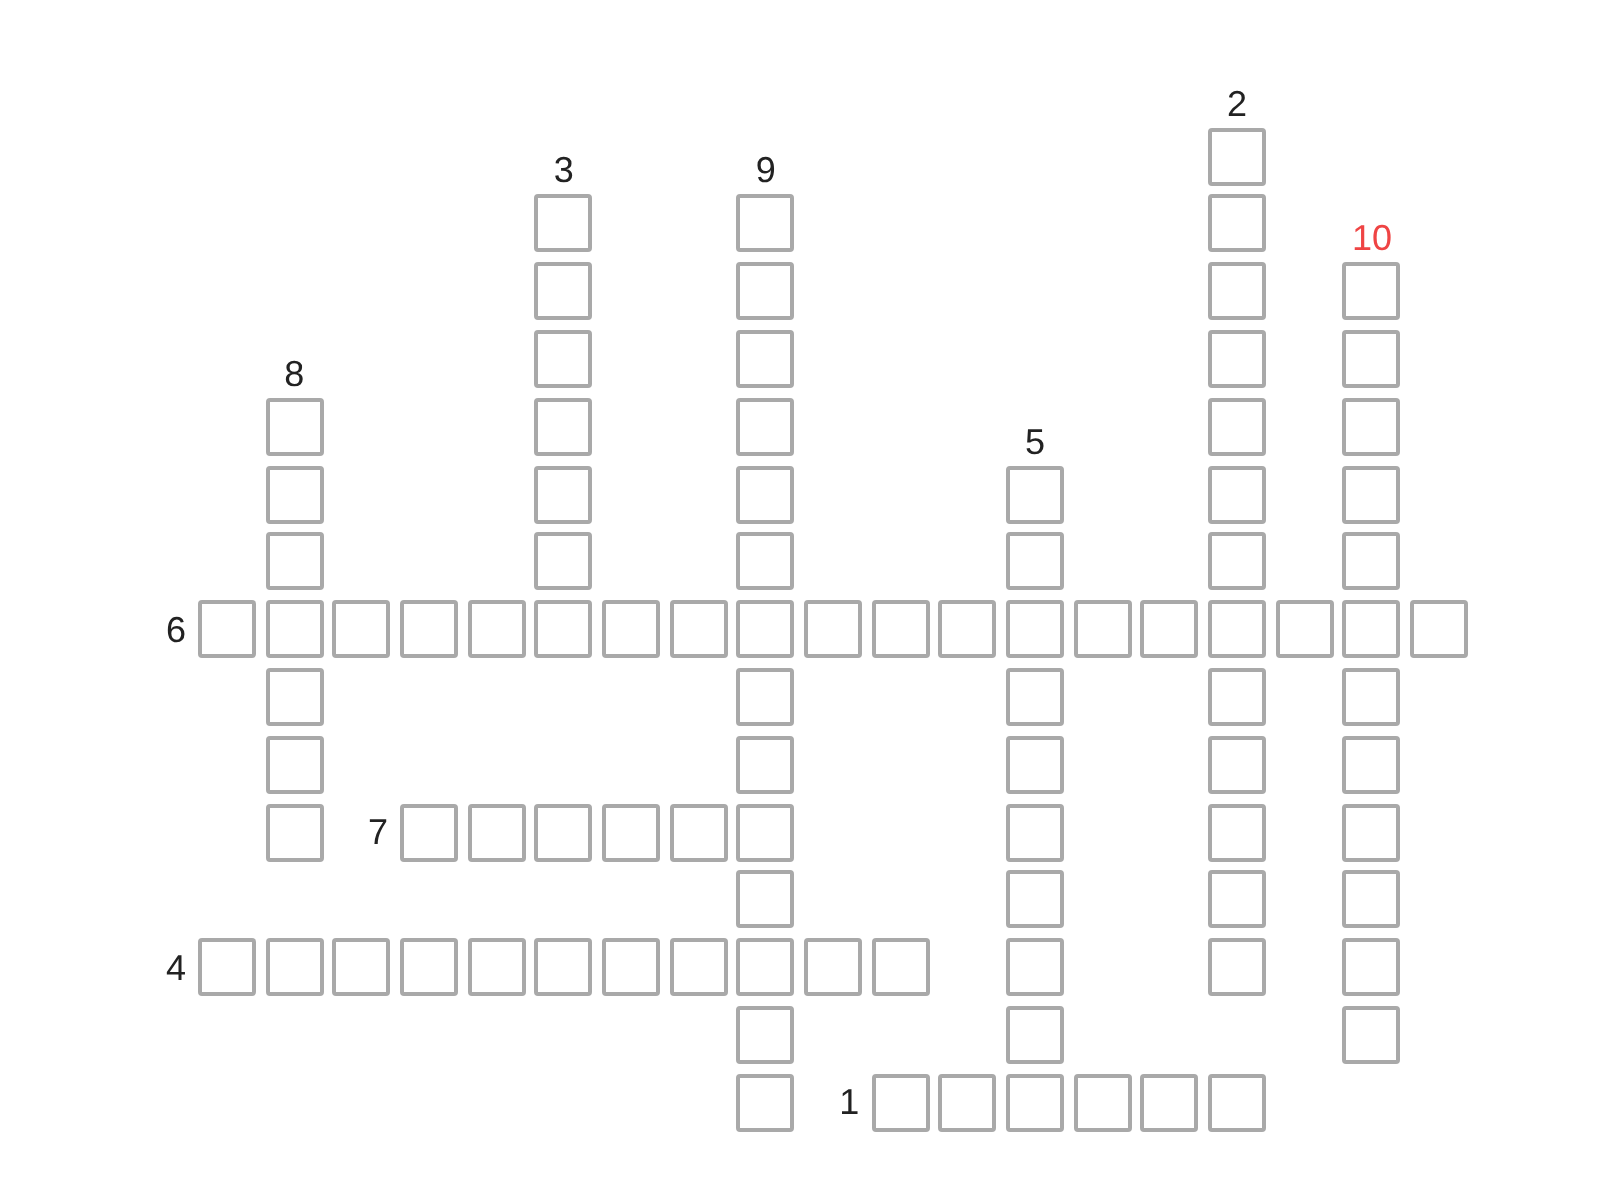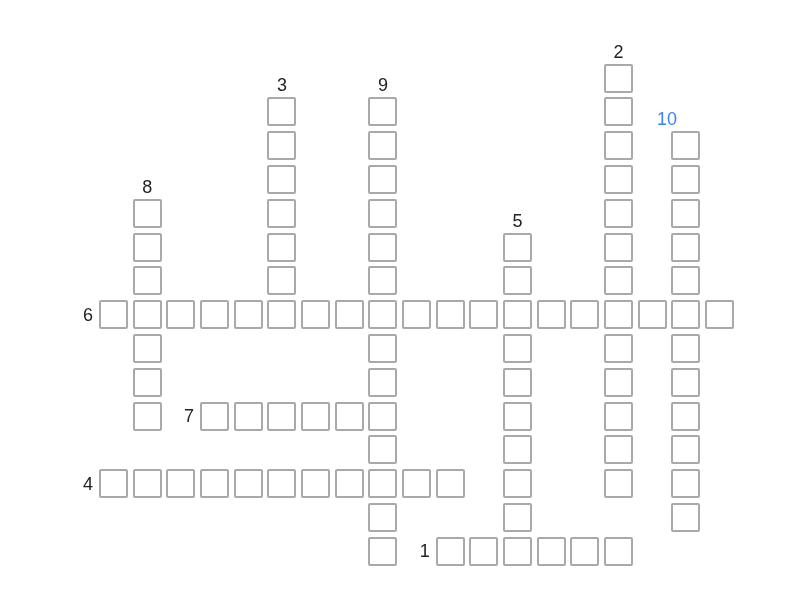--- a/index.html
+++ b/index.html
@@ -128,21 +128,21 @@
     <div class="cell" style="left: 368.4px; top: 131.1px; border-color: rgb(169, 169, 169); background: rgb(255, 255, 255);"></div>
     <div class="cell" style="left: 368.4px; top: 164.9px; border-color: rgb(169, 169, 169); background: rgb(255, 255, 255);"></div>
     <div class="cell" style="left: 368.4px; top: 198.7px; border-color: rgb(169, 169, 169); background: rgb(255, 255, 255);"></div>
     <div class="cell" style="left: 368.4px; top: 232.5px; border-color: rgb(169, 169, 169); background: rgb(255, 255, 255);"></div>
     <div class="cell" style="left: 368.4px; top: 266.3px; border-color: rgb(169, 169, 169); background: rgb(255, 255, 255);"></div>
     <div class="cell" style="left: 368.4px; top: 333.9px; border-color: rgb(169, 169, 169); background: rgb(255, 255, 255);"></div>
     <div class="cell" style="left: 368.4px; top: 367.7px; border-color: rgb(169, 169, 169); background: rgb(255, 255, 255);"></div>
     <div class="cell" style="left: 368.4px; top: 435.3px; border-color: rgb(169, 169, 169); background: rgb(255, 255, 255);"></div>
     <div class="cell" style="left: 368.4px; top: 502.9px; border-color: rgb(169, 169, 169); background: rgb(255, 255, 255);"></div>
     <div class="cell" style="left: 368.4px; top: 536.7px; border-color: rgb(169, 169, 169); background: rgb(255, 255, 255);"></div>
-    <div class="num down" style="color: #3b82f6; left: 647px; top: 109.1px;">10</div>
+    <div class="num down" style="color: #ef4444; left: 666px; top: 109.1px;">10</div>
     <div class="cell" style="left: 671.4px; top: 131.1px; border-color: rgb(169, 169, 169); background: rgb(255, 255, 255);"></div>
     <div class="cell" style="left: 671.4px; top: 164.9px; border-color: rgb(169, 169, 169); background: rgb(255, 255, 255);"></div>
     <div class="cell" style="left: 671.4px; top: 198.7px; border-color: rgb(169, 169, 169); background: rgb(255, 255, 255);"></div>
     <div class="cell" style="left: 671.4px; top: 232.5px; border-color: rgb(169, 169, 169); background: rgb(255, 255, 255);"></div>
     <div class="cell" style="left: 671.4px; top: 266.3px; border-color: rgb(169, 169, 169); background: rgb(255, 255, 255);"></div>
     <div class="cell" style="left: 671.4px; top: 333.9px; border-color: rgb(169, 169, 169); background: rgb(255, 255, 255);"></div>
     <div class="cell" style="left: 671.4px; top: 367.7px; border-color: rgb(169, 169, 169); background: rgb(255, 255, 255);"></div>
     <div class="cell" style="left: 671.4px; top: 401.5px; border-color: rgb(169, 169, 169); background: rgb(255, 255, 255);"></div>
     <div class="cell" style="left: 671.4px; top: 435.3px; border-color: rgb(169, 169, 169); background: rgb(255, 255, 255);"></div>
     <div class="cell" style="left: 671.4px; top: 469.1px; border-color: rgb(169, 169, 169); background: rgb(255, 255, 255);"></div>

